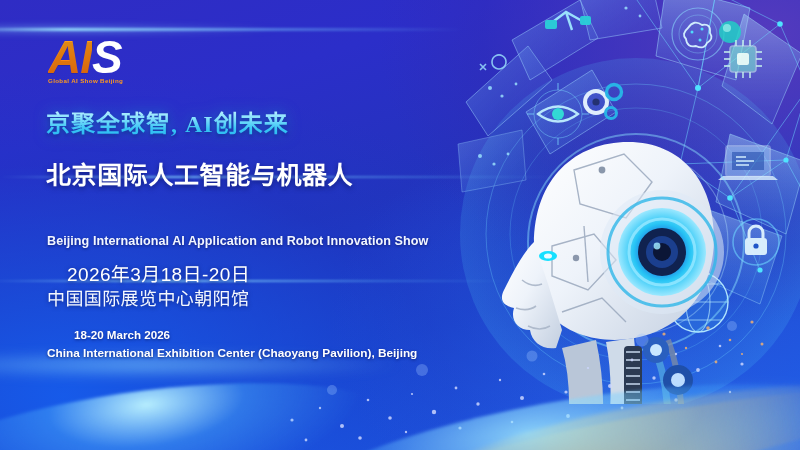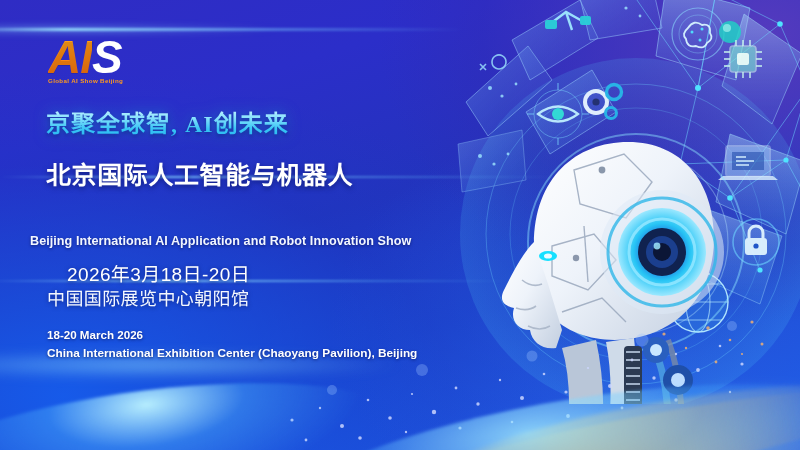--- a/index.html
+++ b/index.html
@@ -98,34 +98,34 @@
   #h2{
     position:absolute;left:46px;top:158px;
     font-weight:800;font-size:25px;line-height:34px;letter-spacing:.6px;
     color:#ffffff;white-space:nowrap;
     text-shadow:0 2px 5px rgba(5,12,70,.55);
   }
   #h2 div{white-space:nowrap;}
 
   
   #eng{
-    position:absolute;left:30px;top:234px;white-space:nowrap;
+    position:absolute;left:47px;top:234px;white-space:nowrap;
     font-size:12.6px;font-weight:700;letter-spacing:.05px;color:#f2f6ff;
     text-shadow:0 1px 3px rgba(5,12,70,.6);
   }
   
   #cnmeta{position:absolute;left:47px;top:262px;white-space:nowrap;}
   #cnmeta .d{font-size:19px;line-height:26px;font-weight:500;color:#ffffff;letter-spacing:.4px;
              text-shadow:0 1px 4px rgba(5,12,70,.55);margin-left:20px;}
   #cnmeta .v{font-size:18px;line-height:25px;font-weight:400;color:#f4f8ff;letter-spacing:.4px;
              text-shadow:0 1px 4px rgba(5,12,70,.55);font-family:Liberation Mono, monospace;}
   
   #enmeta{position:absolute;left:47px;top:326px;white-space:nowrap;}
   #enmeta .d{font-size:11.6px;line-height:18px;font-weight:700;color:#ffffff;
-             text-shadow:0 1px 3px rgba(5,12,70,.6);}
+             text-shadow:0 1px 3px rgba(5,12,70,.6);margin-left:27px;}
   #enmeta .v{font-size:11.8px;line-height:19px;font-weight:700;color:#ffffff;
              text-shadow:0 1px 3px rgba(5,12,70,.6);}
 
   
   #art{position:absolute;left:430px;top:-16px;width:388px;height:420px;}
 </style>
 </head>
 <body>
 
 <div id="poster">

